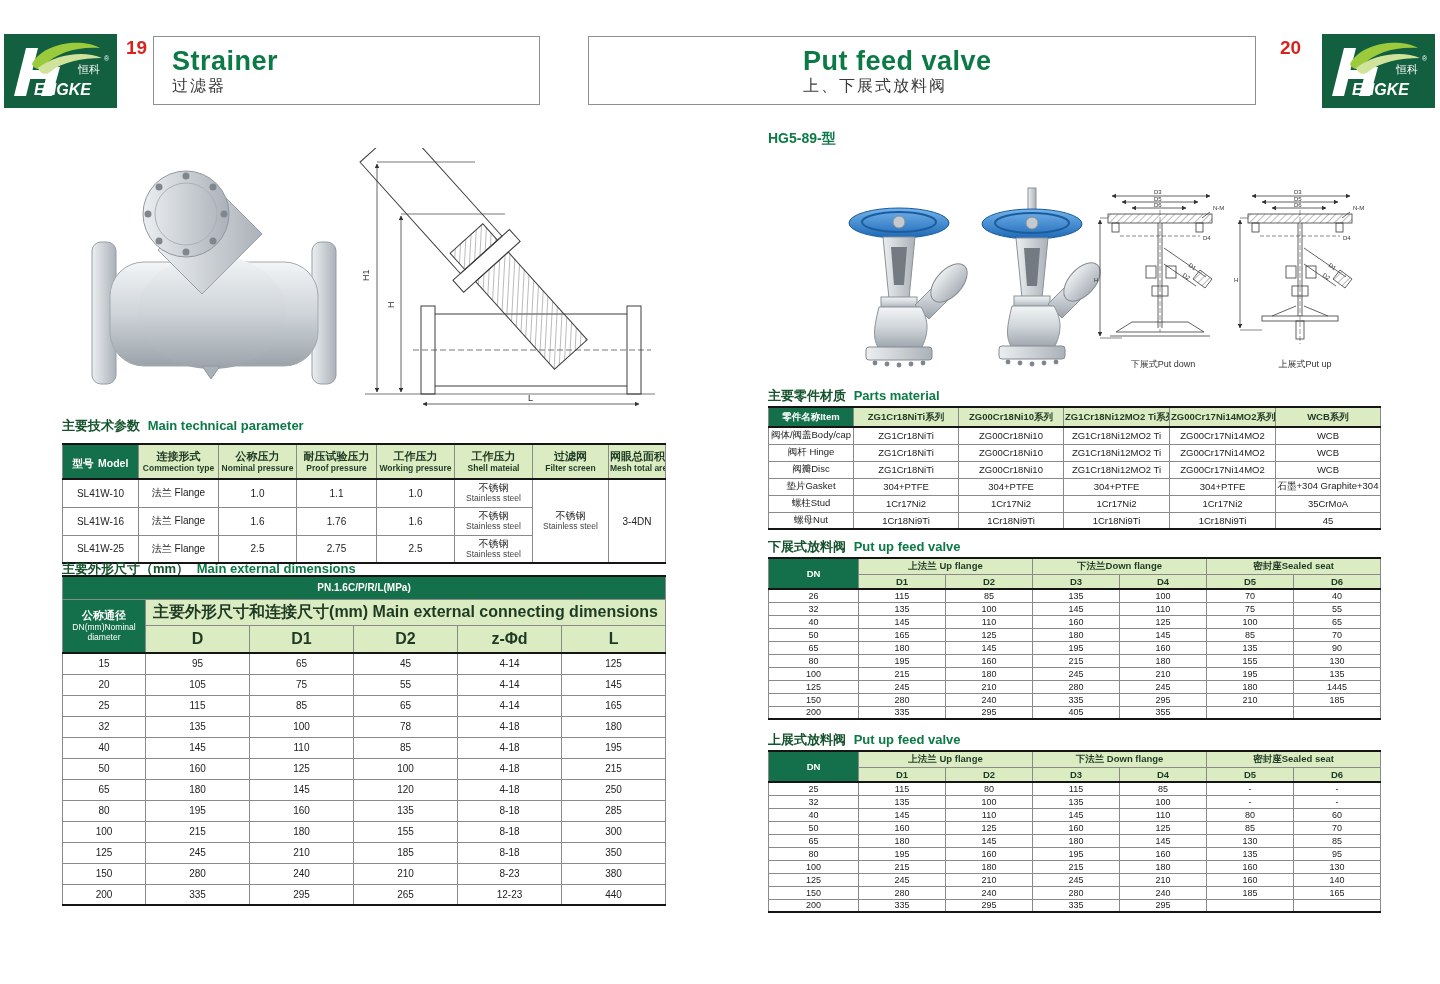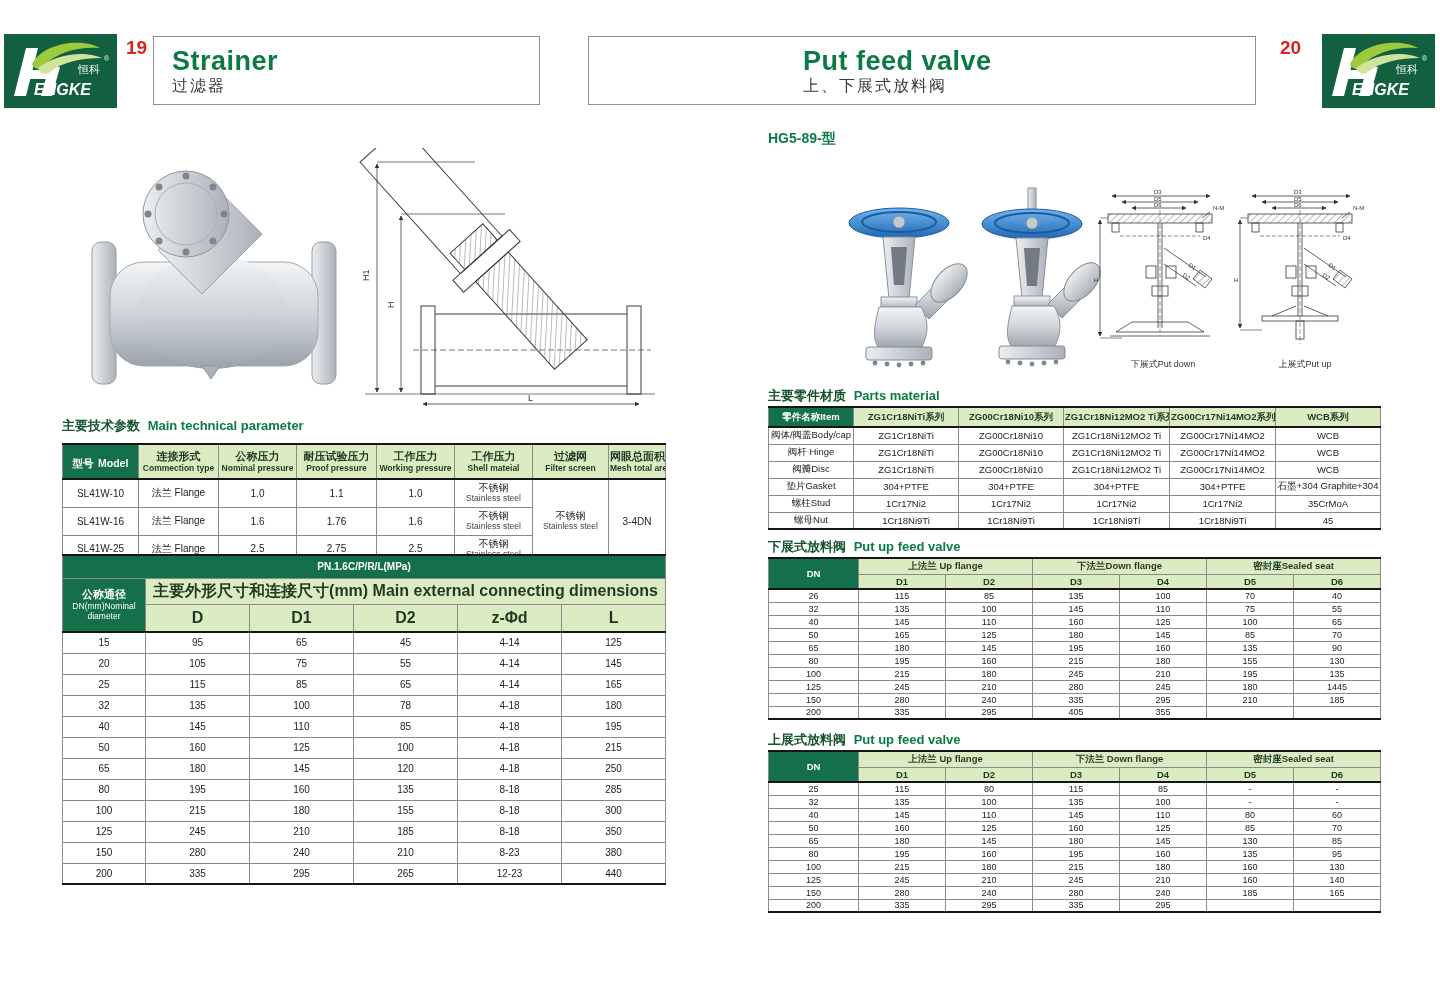--- a/index.html
+++ b/index.html
@@ -262,21 +262,21 @@
             <span class="en">Stainless steel</span>
           </td>
       </tr>
     </tbody>
   </table>
 
   <div class="sec-title" style="left:62px;top:560px;">
     <span class="cn">主要外形尺寸（mm）</span>
     <span class="en">Main external dimensions</span>
   </div>
-  <table class="tbl dims" style="left:62px;top:554px;width:603px;border-radius:17px;">
+  <table class="tbl dims" style="left:62px;top:575px;width:603px;border-radius:17px;">
     <colgroup>
         <col style="width:83px">
         <col style="width:104px">
         <col style="width:104px">
         <col style="width:104px">
         <col style="width:104px">
         <col style="width:104px">
       </colgroup>
     <thead>
       <tr class="pn-row">

